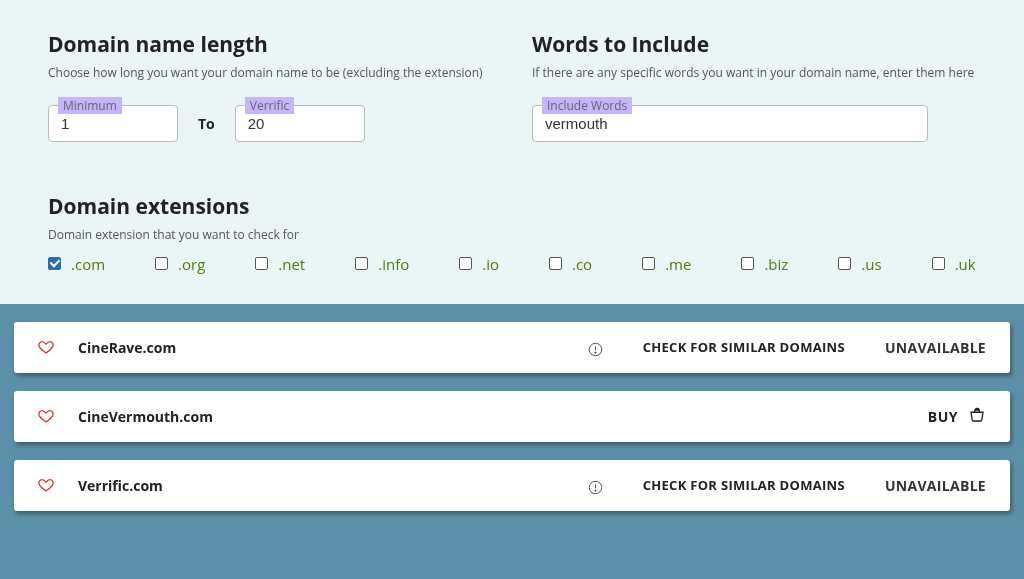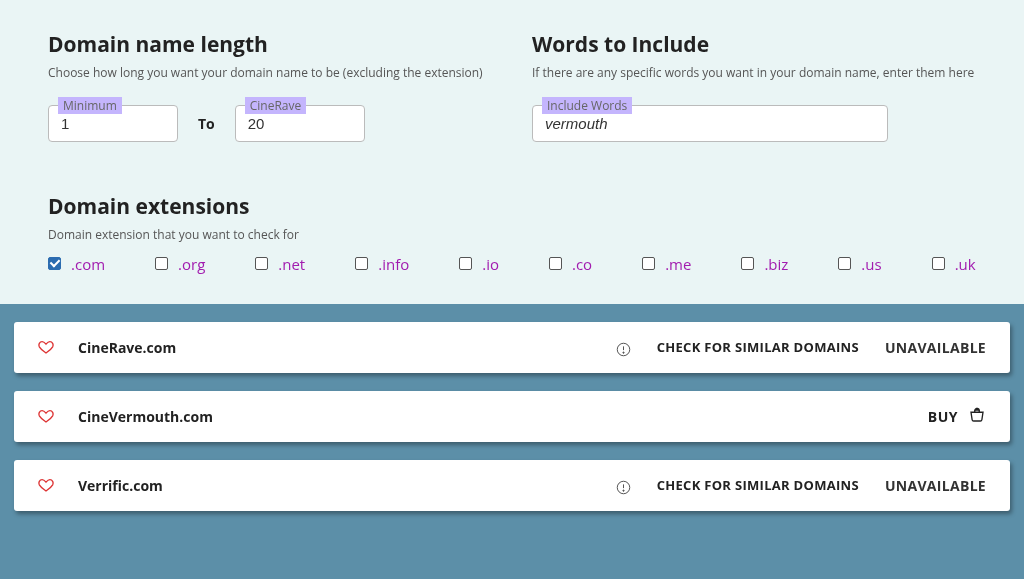--- a/index.html
+++ b/index.html
@@ -58,34 +58,34 @@
   input[type="text"] {
     border: 1px solid #bbb;
     border-radius: 4px;
     padding: 9px 12px;
     font-size: 15px;
     color: #333;
     background: #fff;
     outline: none;
   }
   .small-input { width: 130px; }
-  .wide-input { width: 356px; font-style: italic; }
+  .wide-input { width: 396px; }
   .ext-section {}
   .ext-row {
     display: flex;
     flex-wrap: wrap;
     gap: 50px;
     margin-top: 10px;
   }
   .ext-item {
     display: flex;
     align-items: center;
     gap: 10px;
     font-size: 15px;
-    color: #a21caf;
+    color: #4d7c0f;
     cursor: pointer;
   }
   .cb {
     width: 13px;
     height: 13px;
     border: 1.5px solid #555;
     border-radius: 2px;
     display: inline-flex;
     align-items: center;
     justify-content: center;
@@ -124,21 +124,21 @@
   .heart svg { display:block; }
   .domain-name {
     font-size: 14px;
     font-weight: 700;
     color: #222;
     flex: 1;
   }
   .right-actions {
     display: flex;
     align-items: center;
-    gap: 26px;
+    gap: 40px;
   }
   .warn {
     width: 15px; height: 15px;
   }
   .action-link {
     font-size: 13px;
     font-weight: 700;
     letter-spacing: 0.3px;
     color: #222;
     text-transform: uppercase;
@@ -173,21 +173,21 @@
     <div class="col">
       <h2>Domain name length</h2>
       <p class="desc">Choose how long you want your domain name to be (excluding the extension)</p>
       <div class="range-row">
         <div class="field-wrap">
           <span class="field-label">Minimum</span>
           <input type="text" class="small-input" value="1" style="">
         </div>
         <span class="to-label">To</span>
         <div class="field-wrap">
-          <span class="field-label">CineRave</span>
+          <span class="field-label">Verrific</span>
           <input type="text" class="small-input" value="20" style="">
         </div>
       </div>
     </div>
     <div class="col">
       <h2>Words to Include</h2>
       <p class="desc">If there are any specific words you want in your domain name, enter them here</p>
       <div class="field-wrap">
         <span class="field-label">Include Words</span>
         <input type="text" class="wide-input" value="vermouth" style="">

